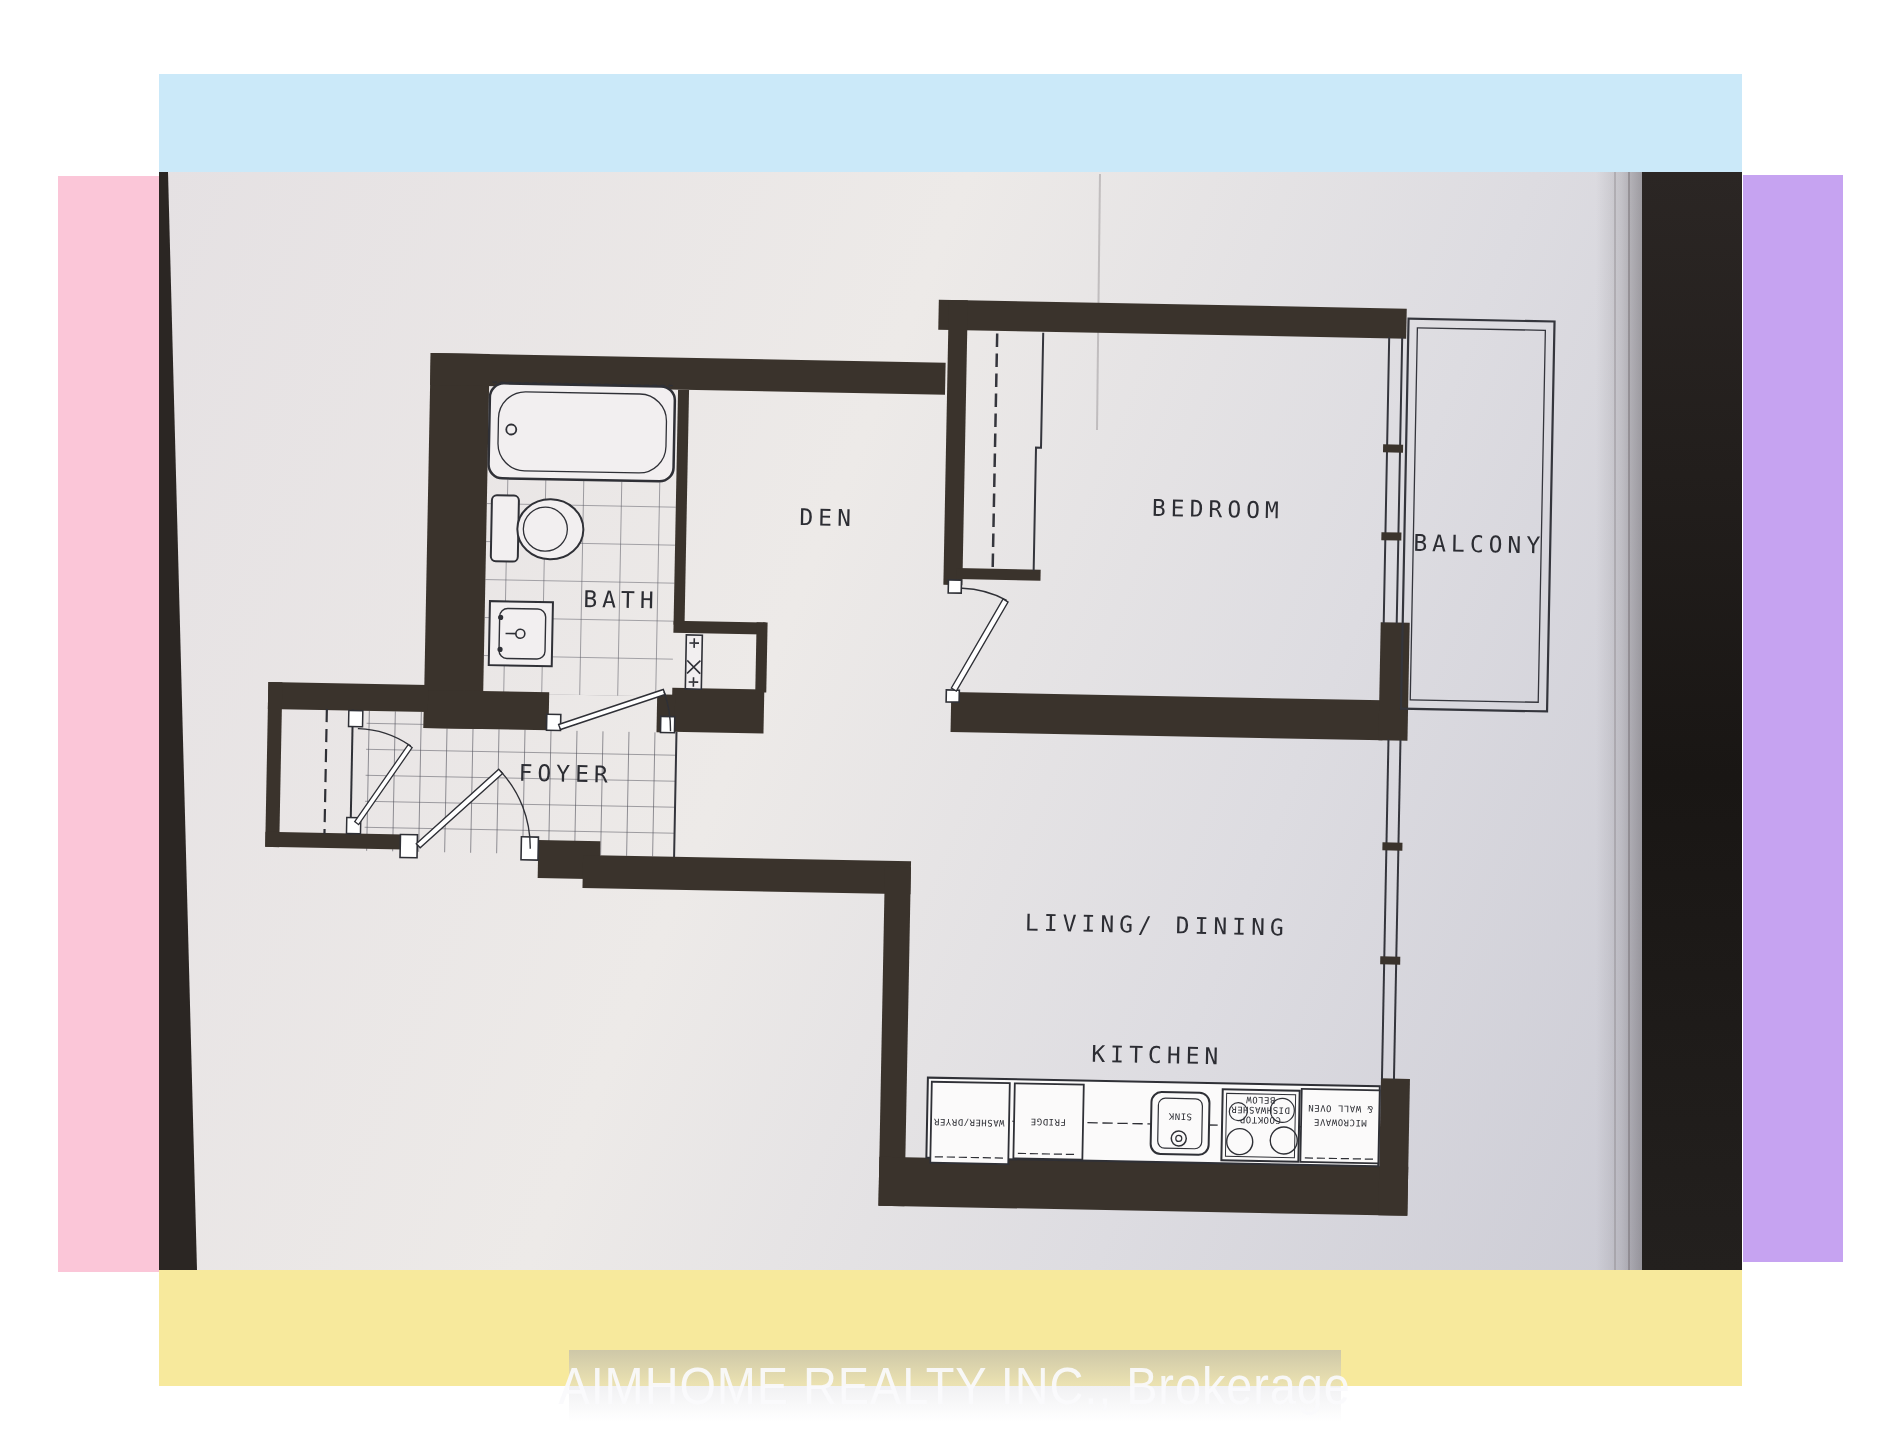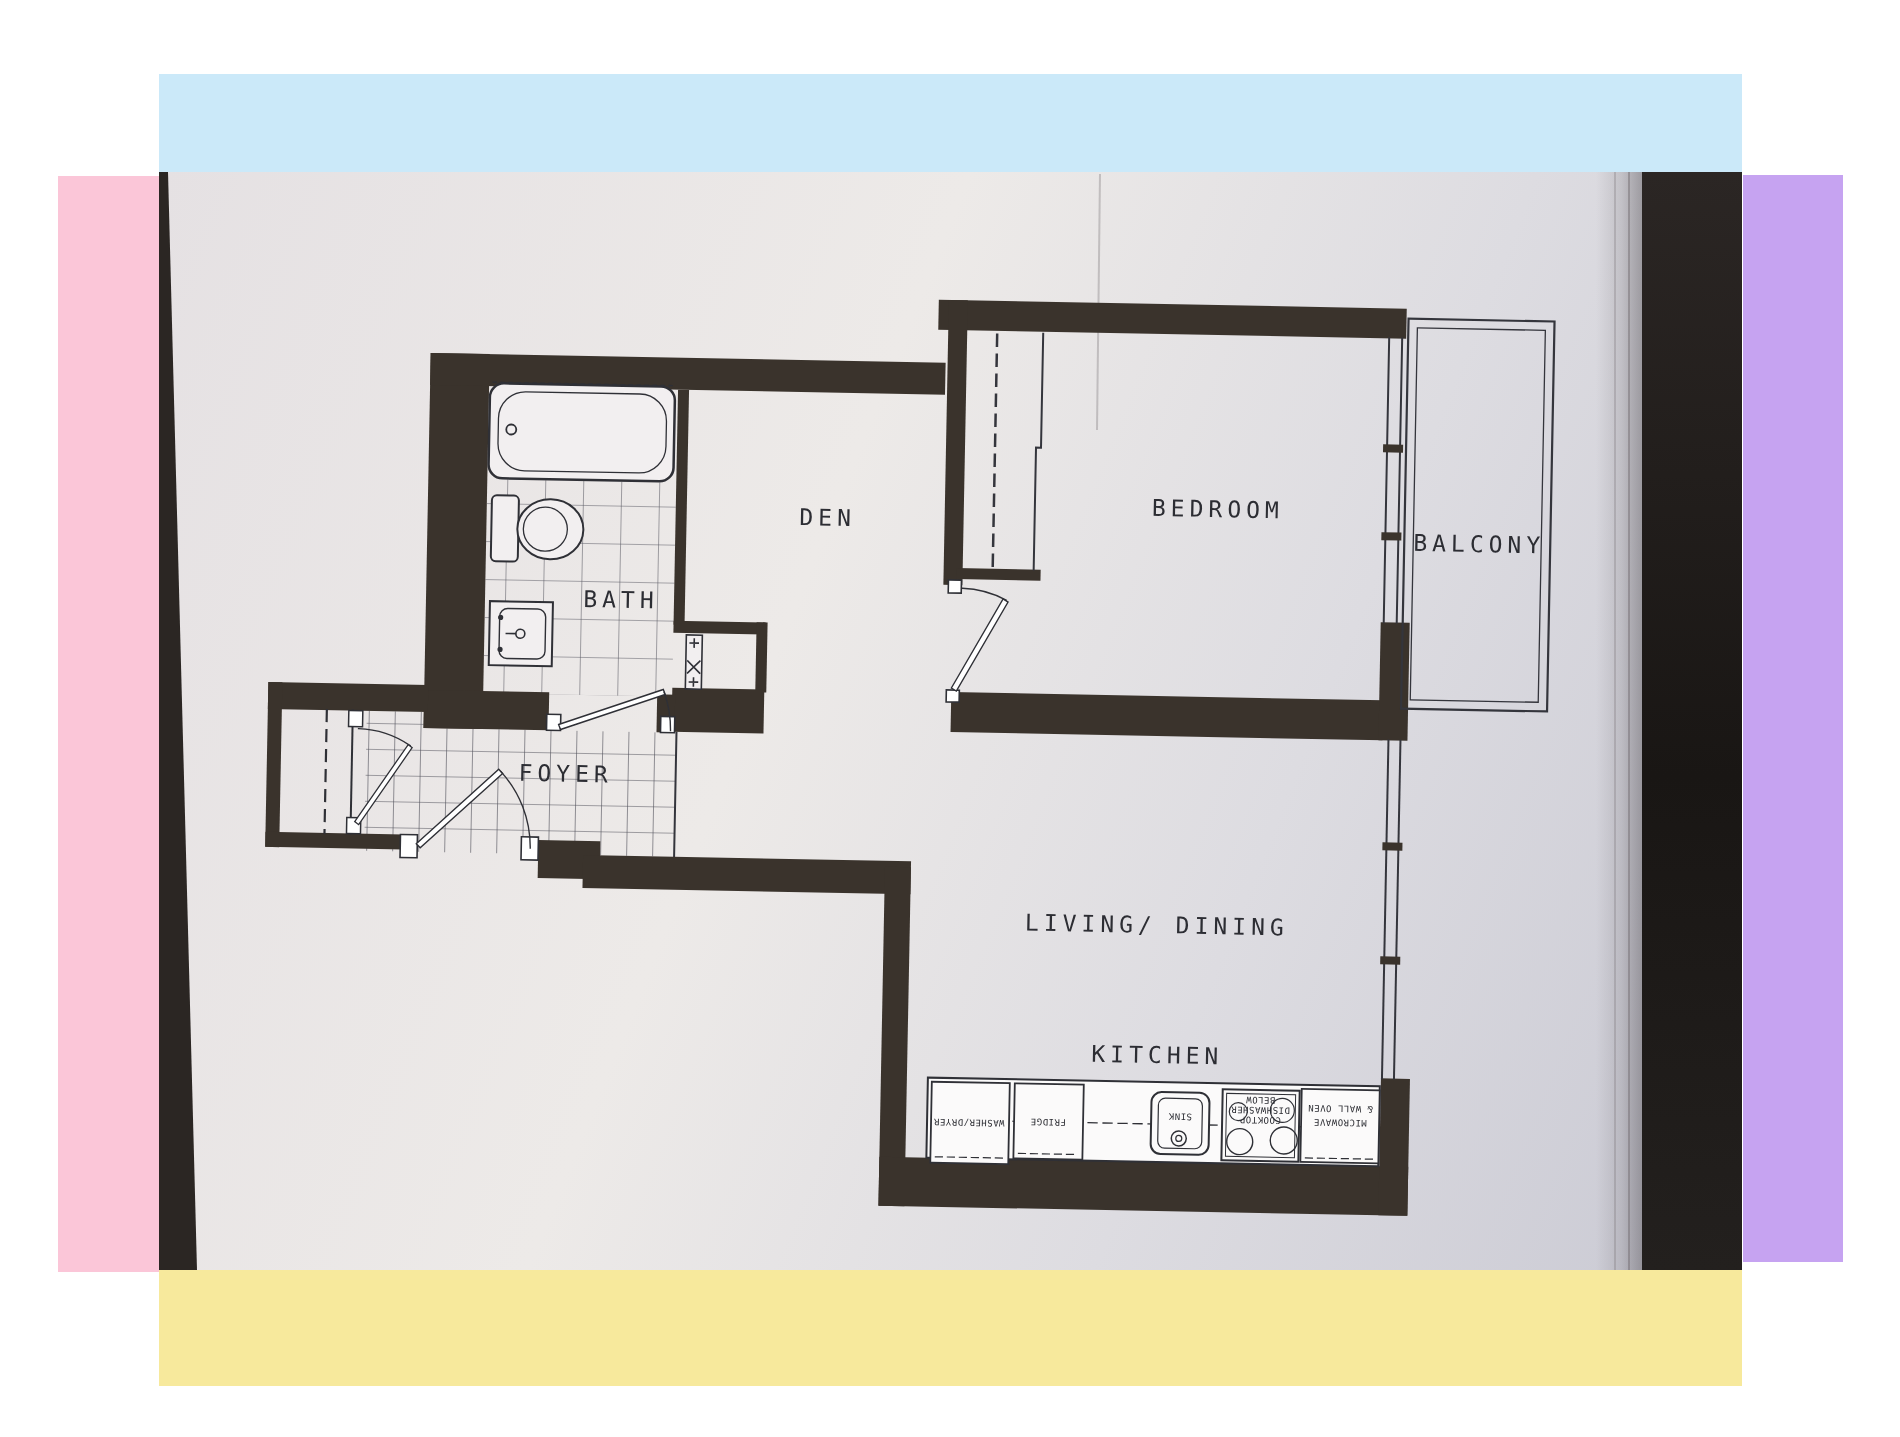--- a/index.html
+++ b/index.html
@@ -228,14 +228,17 @@
         <text class="room-label" x="566" y="789" text-anchor="middle">FOYER</text>
         <text class="room-label" x="1213" y="512" text-anchor="middle">BEDROOM</text>
         <text class="room-label" x="1475" y="542" text-anchor="middle">BALCONY</text>
         <text class="room-label" x="1160" y="929" text-anchor="middle">LIVING/ DINING</text>
         <text class="room-label" x="1163" y="1059" text-anchor="middle">KITCHEN</text>
       </g>
 
     </g>
   </svg>
 
+  <div class="watermark">
+    <span>AIMHOME REALTY INC., Brokerage</span>
+  </div>
 
 </div>
 
 </body></html>

